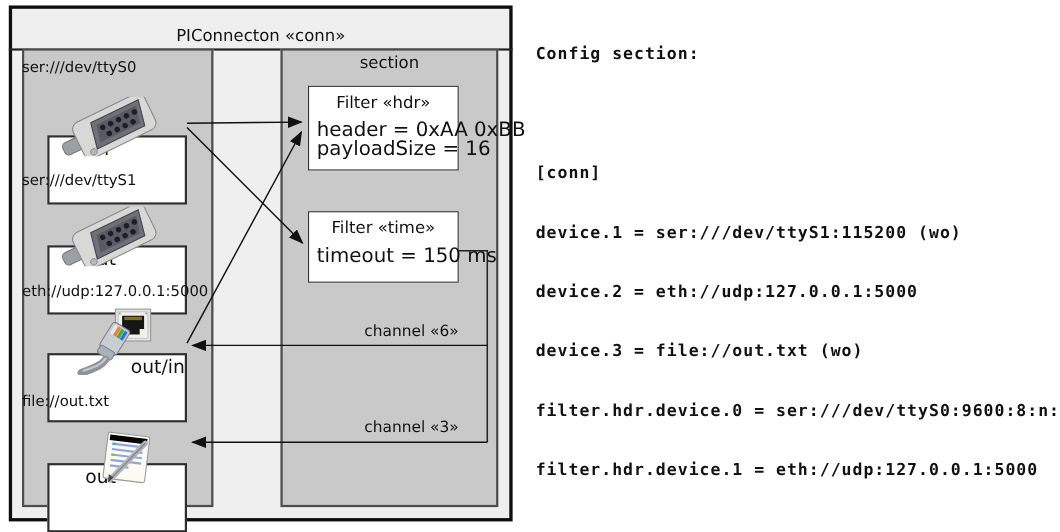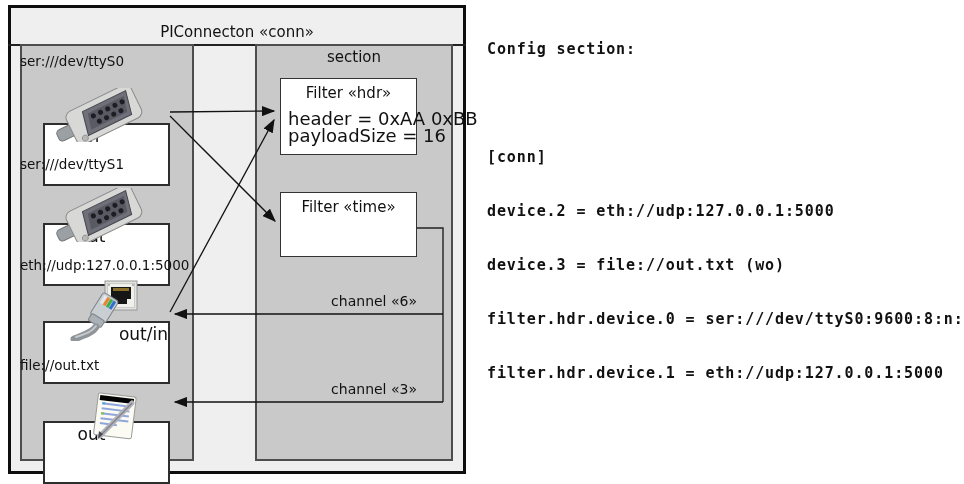--- a/index.html
+++ b/index.html
@@ -150,20 +150,21 @@
   </svg>
 
   <div class="filter-box" style="top:78px;height:77px">
     <div class="filter-title">Filter «hdr»</div>
     <div class="filter-attr" style="top:31px">header = 0xAA 0xBB</div>
     <div class="filter-attr" style="top:48px">payloadSize = 16</div>
   </div>
 
   <div class="filter-box" style="top:192px;height:65px">
     <div class="filter-title">Filter «time»</div>
+    <div class="filter-attr" style="top:31px">timeout = 150 ms</div>
   </div>
 
   <div class="channel-label" style="top:293px">channel «6»</div>
   <div class="channel-label" style="top:381px">channel «3»</div>
 
   <svg class="overlay">
     <defs>
       <marker id="arr" markerWidth="11" markerHeight="8" refX="9.5" refY="4" orient="auto">
         <path d="M0,0 L10.5,4 L0,8 Z" fill="#111"></path>
       </marker>
@@ -173,20 +174,21 @@
     <path d="M170,312 L274,120" stroke="#111" stroke-width="1.3" marker-end="url(#arr)"></path>
     <path d="M417,228 L443,228 L443,402" stroke="#222" stroke-width="1.4" fill="none"></path>
     <path d="M443,314 L175,314" stroke="#111" stroke-width="1.3" marker-end="url(#arr)"></path>
     <path d="M443,402 L175,402" stroke="#111" stroke-width="1.3" marker-end="url(#arr)"></path>
   </svg>
 
   <div class="config">
     <div>Config section:</div>
     <div class="lines">
       <div>[conn]</div>
+      <div>device.1 = ser:///dev/ttyS1:115200 (wo)</div>
       <div>device.2 = eth://udp:127.0.0.1:5000</div>
       <div>device.3 = file://out.txt (wo)</div>
       <div>filter.hdr.device.0 = ser:///dev/ttyS0:9600:8:n:1</div>
       <div>filter.hdr.device.1 = eth://udp:127.0.0.1:5000</div>
       
       
       
       
       
       

